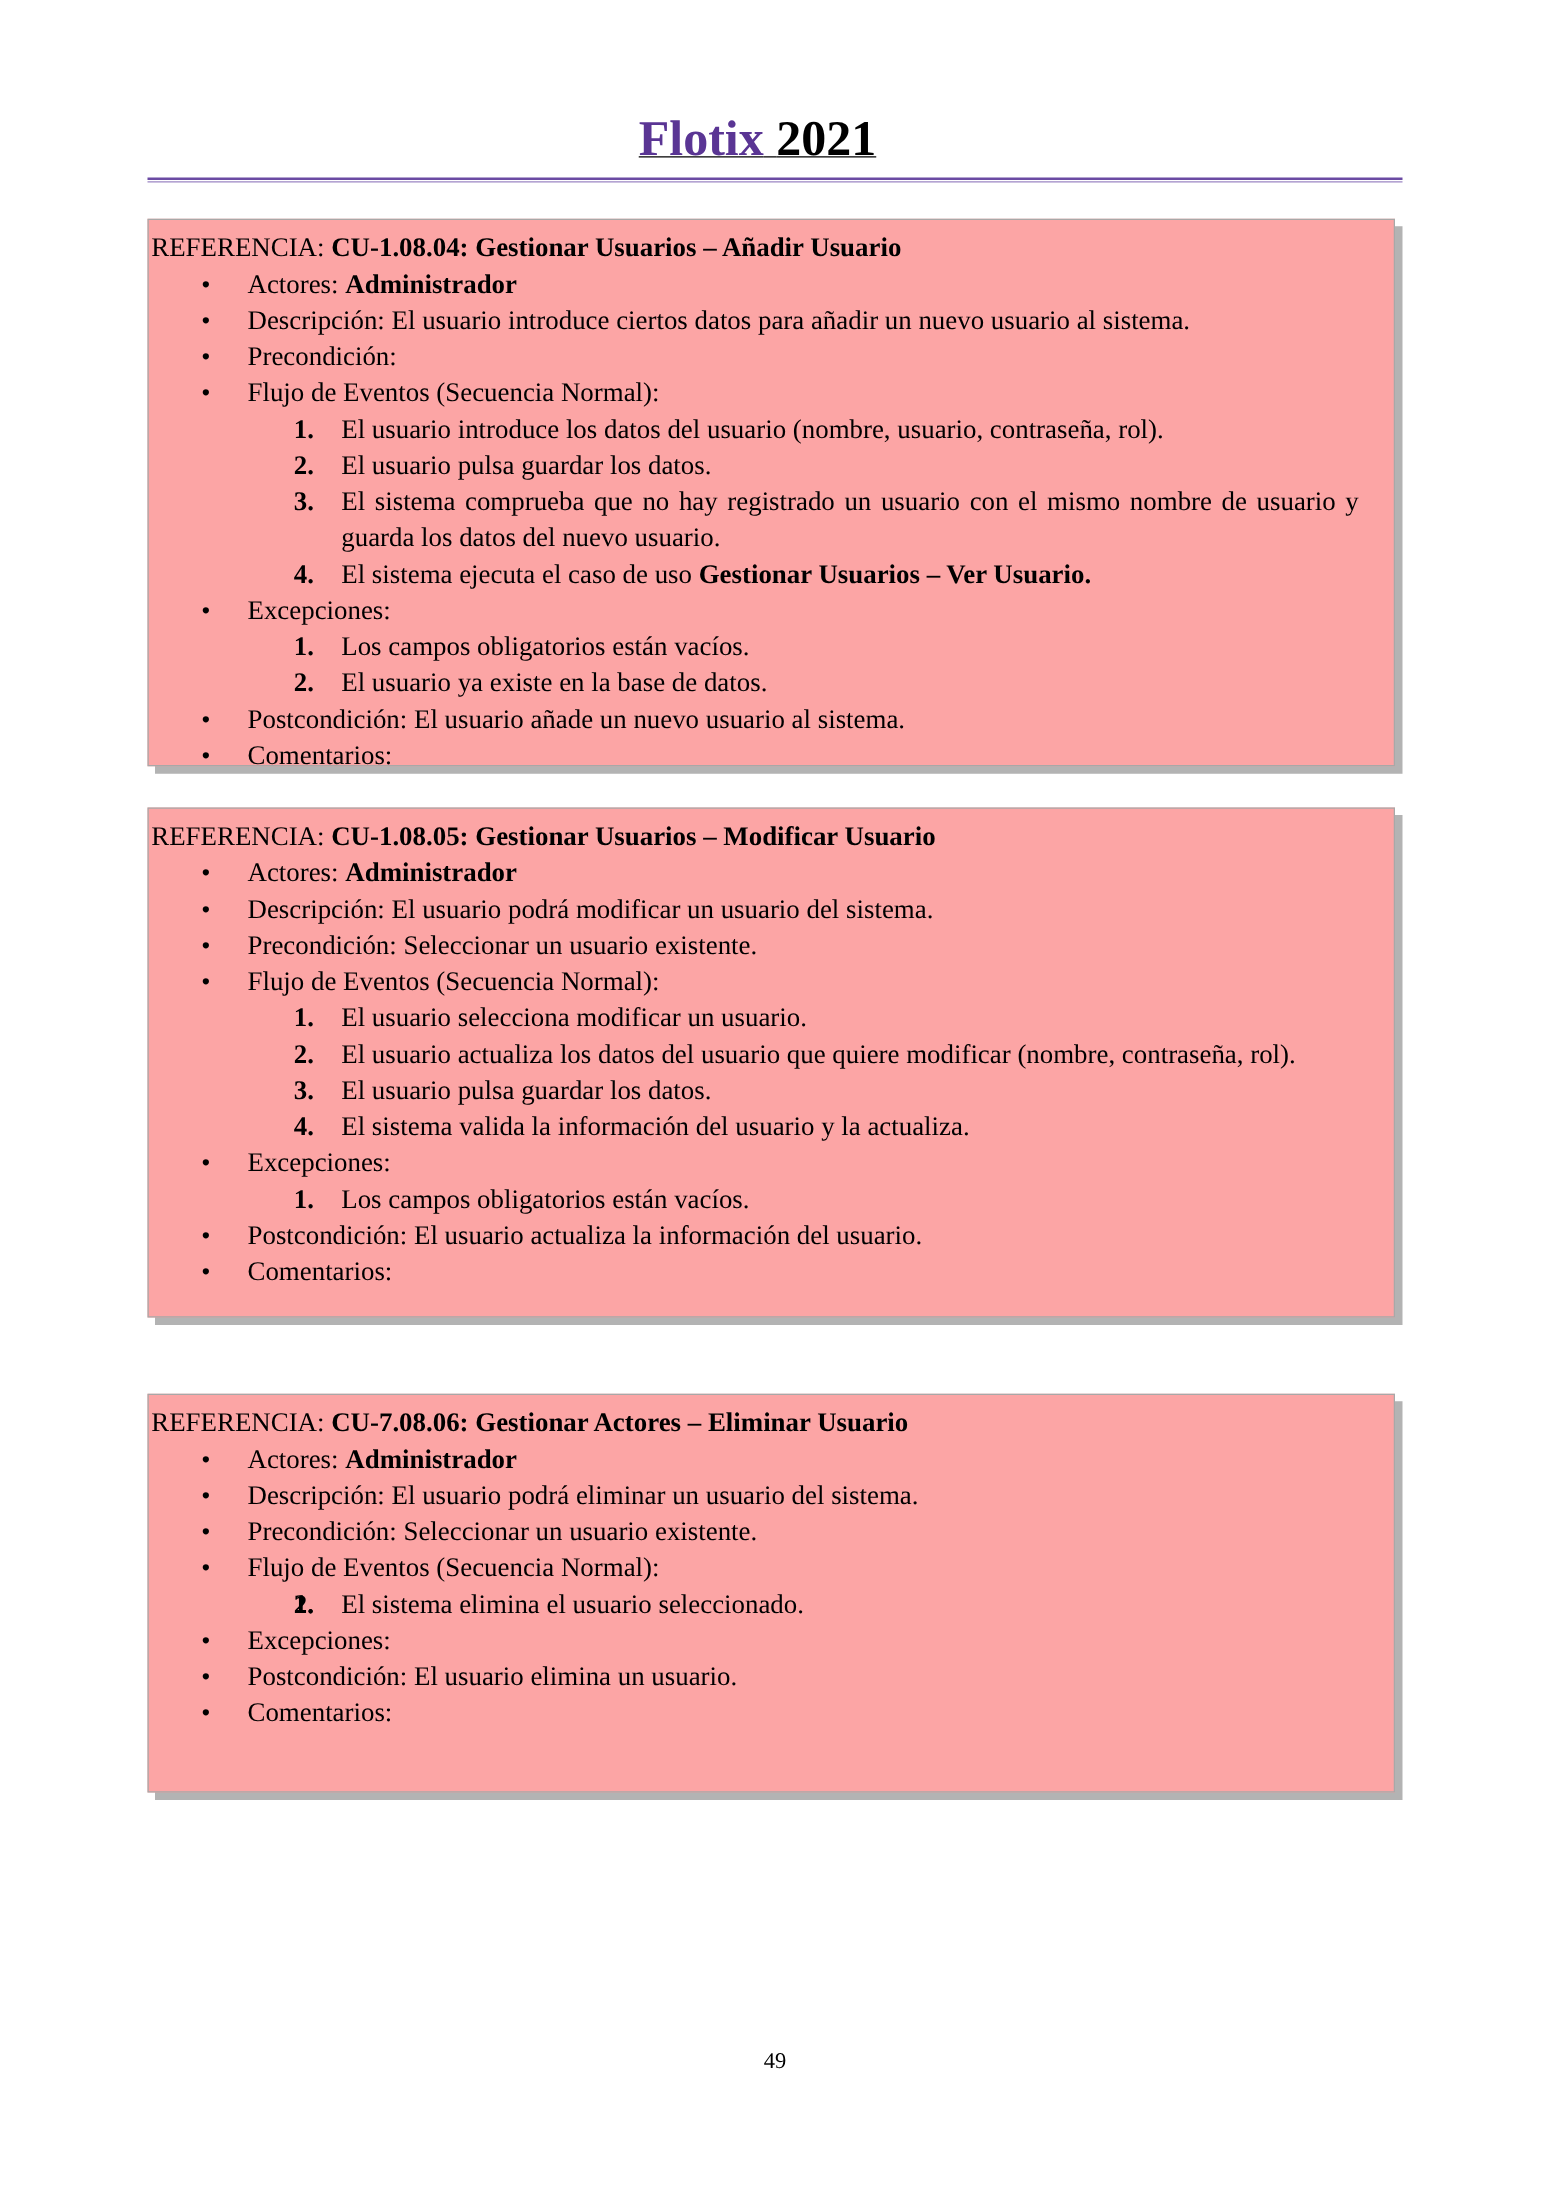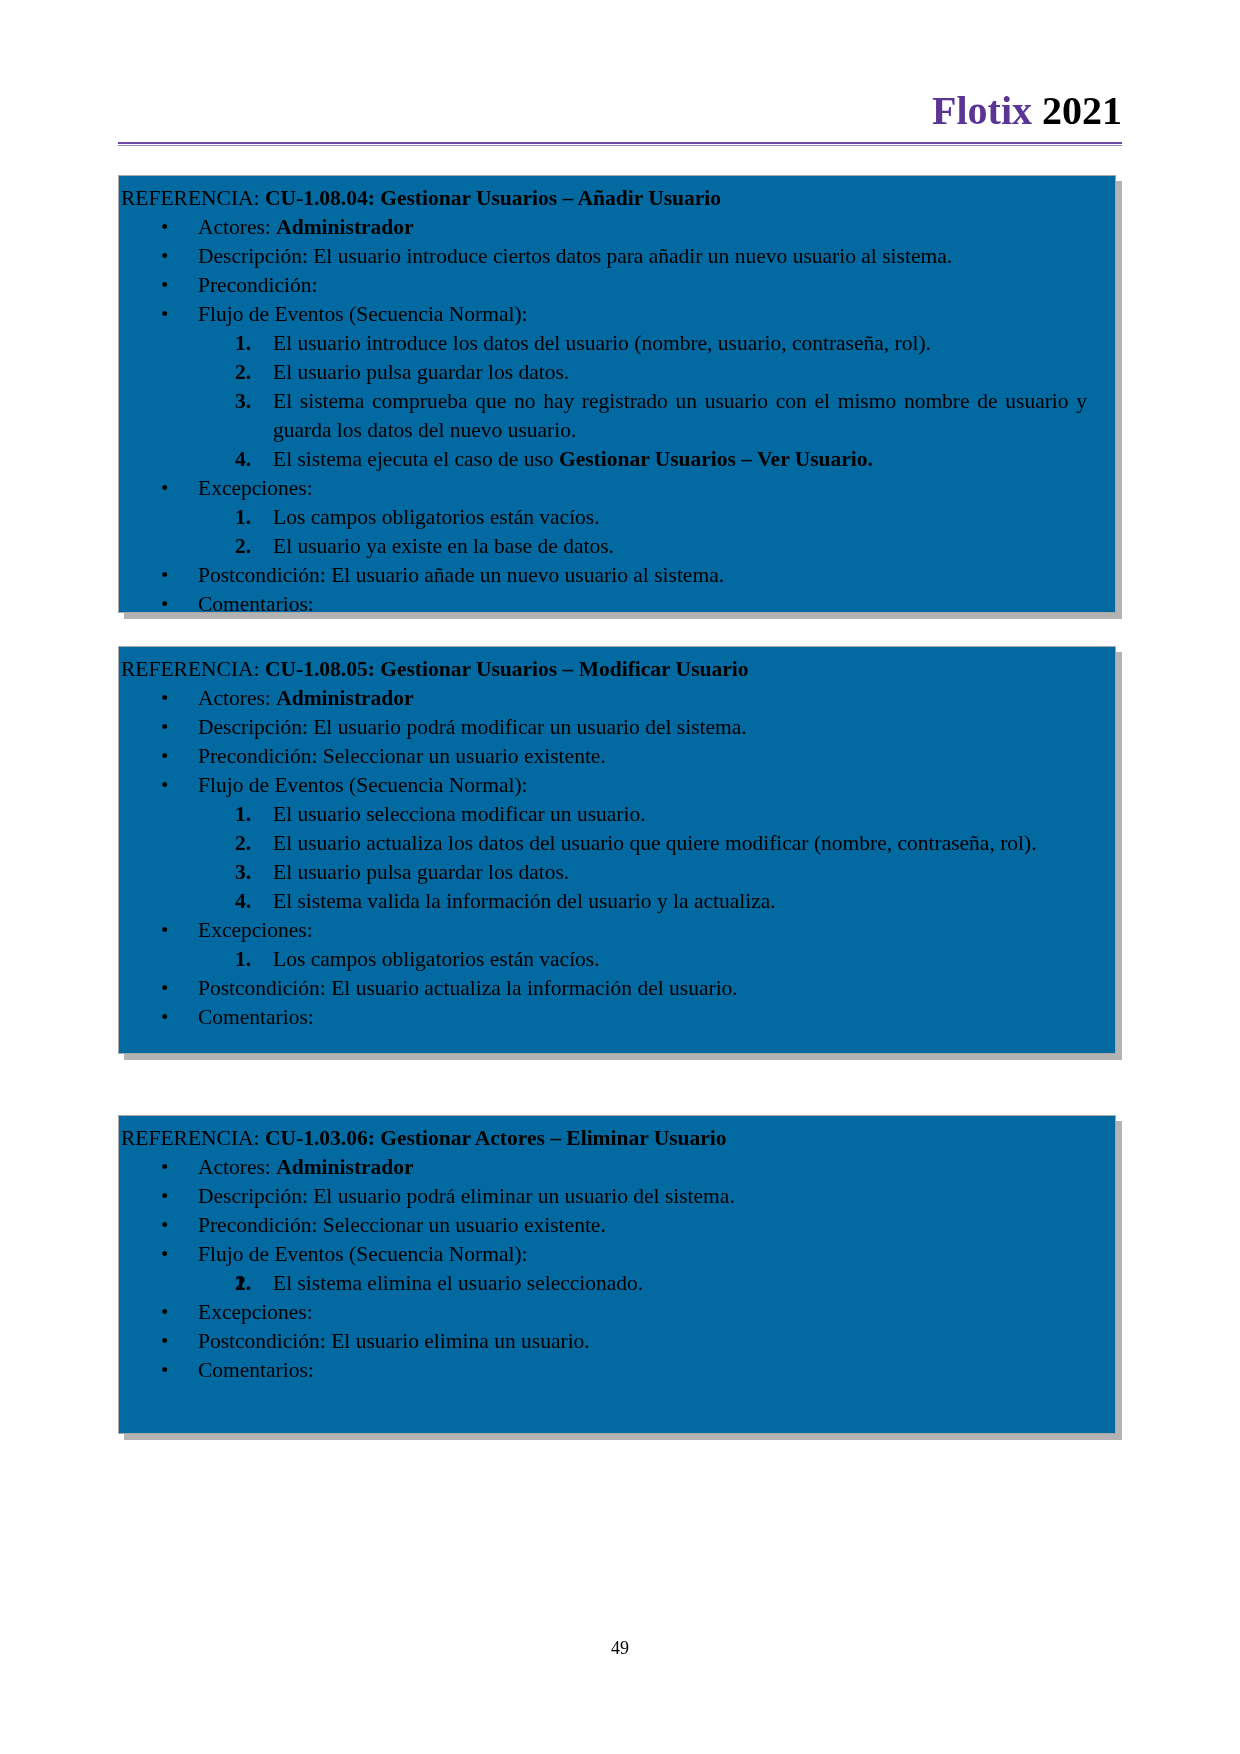--- a/index.html
+++ b/index.html
@@ -2,41 +2,42 @@
 <html><head>
   <meta charset="utf-8">
   <style>
     html, body { margin: 0; padding: 0; background: #ffffff; }
     body {
       width: 1240px; height: 1754px; position: relative; overflow: hidden;
       font-family: "Liberation Serif", "DejaVu Serif", serif;
       color: #000000;
     }
     .header {
-      position: absolute; left: 118px; top: 88px; width: 1004px;
-      text-align: right;
+      position: absolute; left: 104px; top: 88px; width: 1004px;
+      text-align: center;
+      text-decoration: underline;
     }
     .header-title {
       font-family: "Liberation Serif", serif;
       font-weight: bold; font-size: 40px; line-height: 46px;
       letter-spacing: 0px;
     }
     .brand { color: #5a3594; }
     .year { color: #000000; }
     .rule {
       position: absolute; left: 118px; top: 142px; width: 1004px; height: 0;
       border-top: 2px solid #6b4aa3;
     }
     .rule2 {
       position: absolute; left: 118px; top: 145px; width: 1004px; height: 0;
       border-top: 1px solid #9c86c4;
     }
     .uc-box {
       position: absolute; left: 118px; width: 998px;
-      border: 1px solid #a8a8a8; background: #0369a1;
+      border: 1px solid #a8a8a8; background: #fca5a5;
       box-shadow: 6px 6px 0 0 #b3b3b3;
       box-sizing: border-box;
       padding: 8px 28px 0 2px;
       font-size: 21.5px; line-height: 29px;
     }
     .ref-line { white-space: nowrap; }
     .b { font-weight: bold; }
     ul.bullets { list-style: none; margin: 0; padding: 0; }
     ul.bullets > li { position: relative; padding-left: 77px; }
     ul.bullets > li::before {
@@ -103,21 +104,21 @@
       <ol class="steps">
         <li><span class="num">1.</span><span>Los campos obligatorios están vacíos.</span></li>
       </ol>
     </li>
     <li>Postcondición: El usuario actualiza la información del usuario.</li>
     <li>Comentarios:</li>
   </ul>
 </div>
 
 <div class="uc-box" style="top:1115px; height:319px;">
-  <div class="ref-line"><span>REFERENCIA:</span> <span class="b">CU-1.03.06:</span> <span class="b">Gestionar Actores – Eliminar Usuario</span></div>
+  <div class="ref-line"><span>REFERENCIA:</span> <span class="b">CU-7.08.06:</span> <span class="b">Gestionar Actores – Eliminar Usuario</span></div>
   <ul class="bullets">
     <li><span>Actores:</span> <span class="b">Administrador</span></li>
     <li>Descripción: El usuario podrá eliminar un usuario del sistema.</li>
     <li>Precondición: Seleccionar un usuario existente.</li>
     <li><span>Flujo de Eventos (Secuencia Normal):</span>
       <ol class="steps">
         <li><span class="num">1.</span></li>
         <li><span class="num">2.</span><span>El sistema elimina el usuario seleccionado.</span></li>
       </ol>
     </li>

